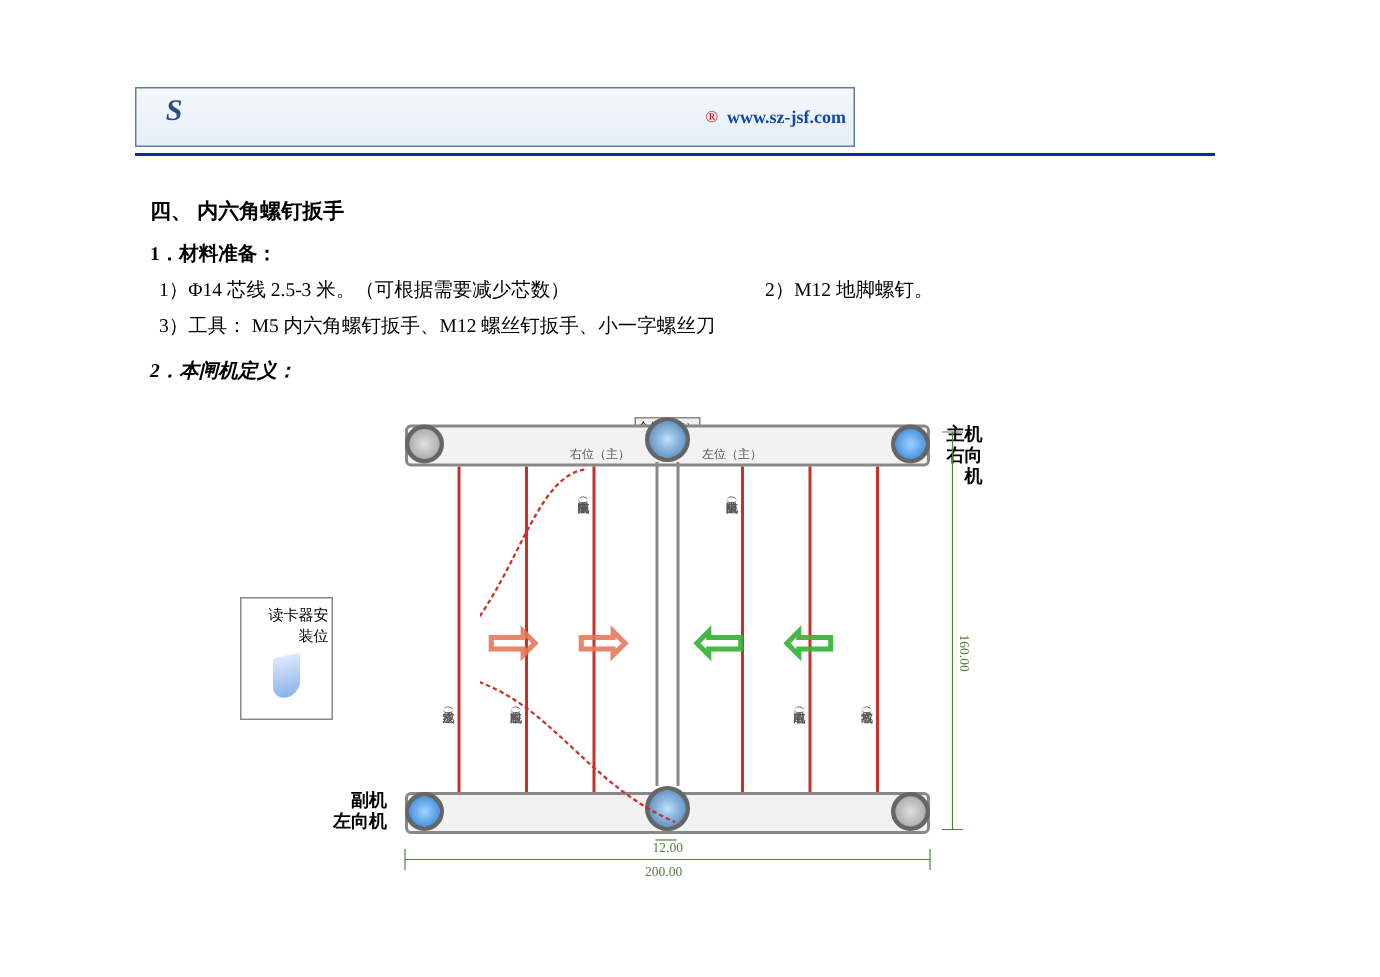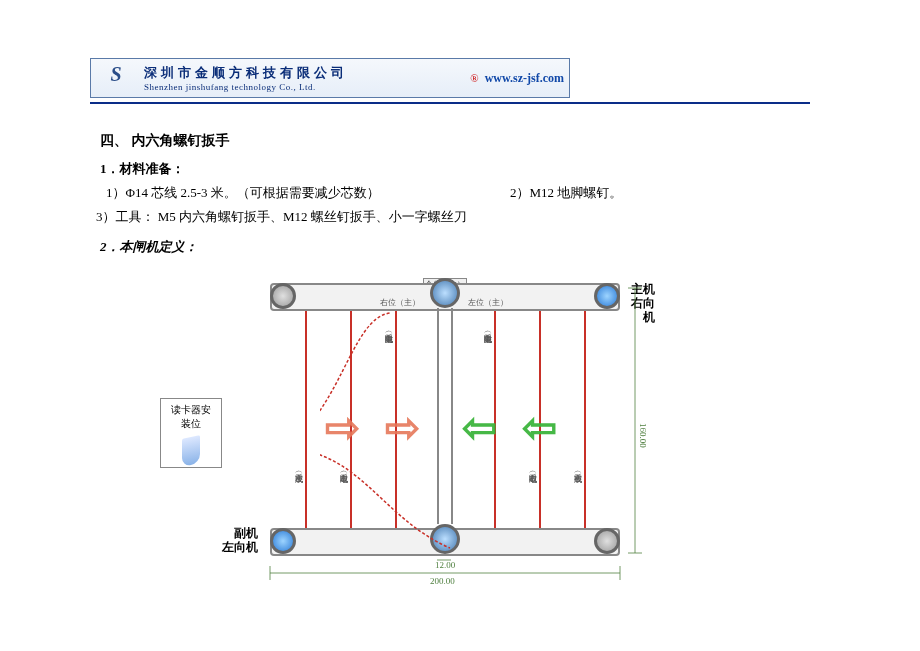--- a/index.html
+++ b/index.html
@@ -32,21 +32,21 @@
     .cname .cn { font-size: 13px; color: #0a2d78; letter-spacing: 4px; font-weight: bold;}
     .cname .en { font-size: 9px; color: #0a2d78; letter-spacing: .5px;}
     .reg { color:#c00; margin:0 6px; font-size:11px;}
     .site { color:#1048a8; font-weight:bold; font-size:12px;}
     .rule { position:absolute; left:90px; top:102px; width:720px; height:2px; background:#0a2d88;}
     
     .sect-title { position:absolute; left:100px; top:132px; font-weight:bold; font-size:14px;}
     .sub1 { position:absolute; left:100px; top:160px; font-weight:bold; }
     .l1 { position:absolute; left:106px; top:184px; }
     .l2 { position:absolute; left:510px; top:184px; }
-    .l3 { position:absolute; left:96px; top:208px; }
+    .l3 { position:absolute; left:106px; top:208px; }
     .sub2 { position:absolute; left:100px; top:238px; font-weight:bold;font-style:italic; }
 
     
     .diag {
       position:absolute; left:230px; top:268px; width:425px; height:320px;
     }
     .bar {
       position:absolute; height:28px; background:#f2f2f2;
       border:2px solid #888; border-radius:4px;
     }
@@ -61,46 +61,42 @@
     .canopy { position:absolute; top:10px; left:193px; width:44px; height:10px; border:1px solid #888; background:#f0f0f0; text-align:center; font-size:8px;}
     .centerball { position:absolute; border-radius:50%; border:3px solid #666; background:radial-gradient(#bcdfff,#467ab0);}
     .arrowR, .arrowL {
       position:absolute; top:135px; font-size:42px; font-weight:bold;
     }
     .arrowR { color:rgba(230,120,90,0.9); }
     .arrowL { color:rgba(60,180,60,0.95); }
     .vlabel { position:absolute; font-size:8px; writing-mode:vertical-rl; color:#555;}
     .tiny { font-size:8px; color:#555;}
     .cardreader {
-      position:absolute; left:160px; top:398px; width:62px; height:70px;
-      border:1px solid #888; text-align:center; font-size:10px; padding:4px 2px 0 2px;
+      position:absolute; left:160px; top:398px; width:62px; height:82px;
+      border:1px solid #888; text-align:right; font-size:10px; padding:4px 2px 0 2px;
     }
     .cardicon { margin:6px auto 0; width:18px; height:28px; background:linear-gradient(#dde8ff,#8ab3e8); transform:skewY(-12deg); border-radius:2px 2px 10px 10px;}
     .mlabel { position:absolute; font-size:12px; font-weight:bold; line-height:14px; text-align:right;}
     .dim { position:absolute; color:#508040; font-size:9px; }
     .notes {
       position:absolute; left:672px; top:360px; width:220px;
       font-size:12px; line-height:18px;
     }
     .notes p { text-indent:-2em; padding-left:2em; margin-bottom:2px;}
     .curve {
       position:absolute; left:90px; top:30px; width:140px; height:260px;
       pointer-events:none;
     }
     svg.dims { position:absolute; inset:0; pointer-events:none;}
   </style>
 </head>
 <body>
 
 <div class="hdr">
   <div class="slogo">S</div>
-  <div class="cname">
-    <div class="cn">深圳市金顺方科技有限公司</div>
-    <div class="en">Shenzhen jinshufang technology Co., Ltd.</div>
-  </div>
   <div style="flex:1"></div>
   <div class="reg">®</div>
   <div class="site">www.sz-jsf.com</div>
 </div>
 <div class="rule"></div>
 
 <div class="sect-title">四、   内六角螺钉扳手</div>
 <div class="sub1">1．材料准备：</div>
 <div class="l1">1）Φ14 芯线 2.5-3 米。（可根据需要减少芯数）</div>
 <div class="l2">2）M12 地脚螺钉。</div>

